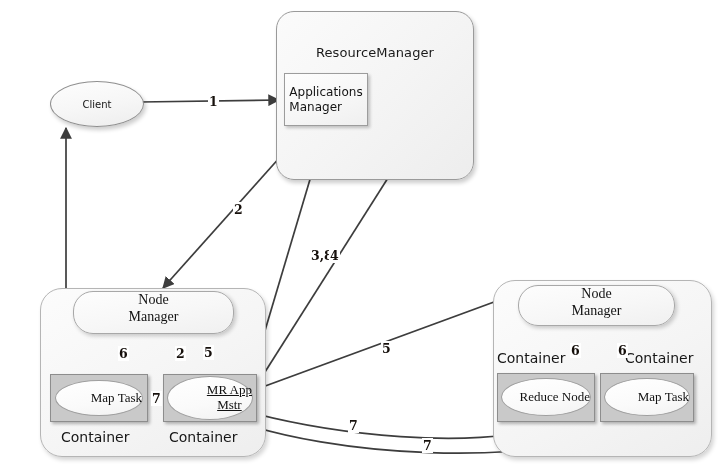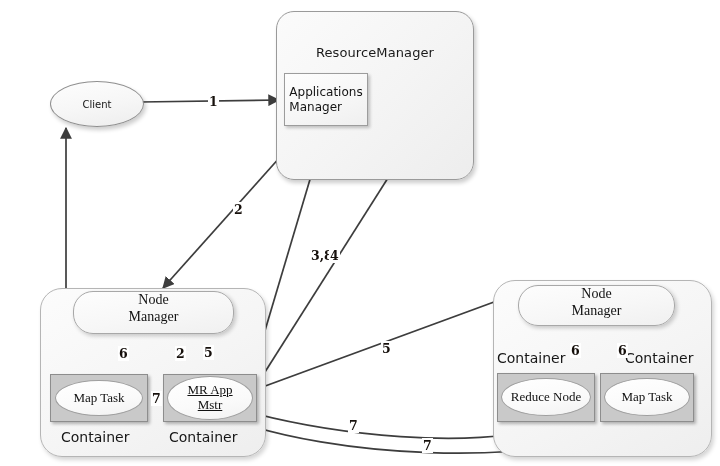--- a/index.html
+++ b/index.html
@@ -65,21 +65,21 @@
     position:absolute;
     background:#c9c9c9;
     border:1px solid #8d8d8d;
     box-shadow:2px 2px 3px rgba(0,0,0,.28);
   }
   .task-ellipse{
     position:absolute;
     background:linear-gradient(170deg,#ffffff 0%,#fafafa 60%,#f2f2f2 100%);
     border:1px solid #9f9f9f;
     border-radius:50%;
-    display:flex;align-items:center;justify-content:center;
+    display:flex;align-items:center;justify-content:flex-end;
     text-align:center;
     line-height:1.15;
     font-size:13px;
     color:#111111;
   }
   .client-ellipse{
     position:absolute;
     background:linear-gradient(170deg,#fdfdfd 0%,#f6f6f6 55%,#ededed 100%);
     border:1px solid #8f8f8f;
     border-radius:50%;

